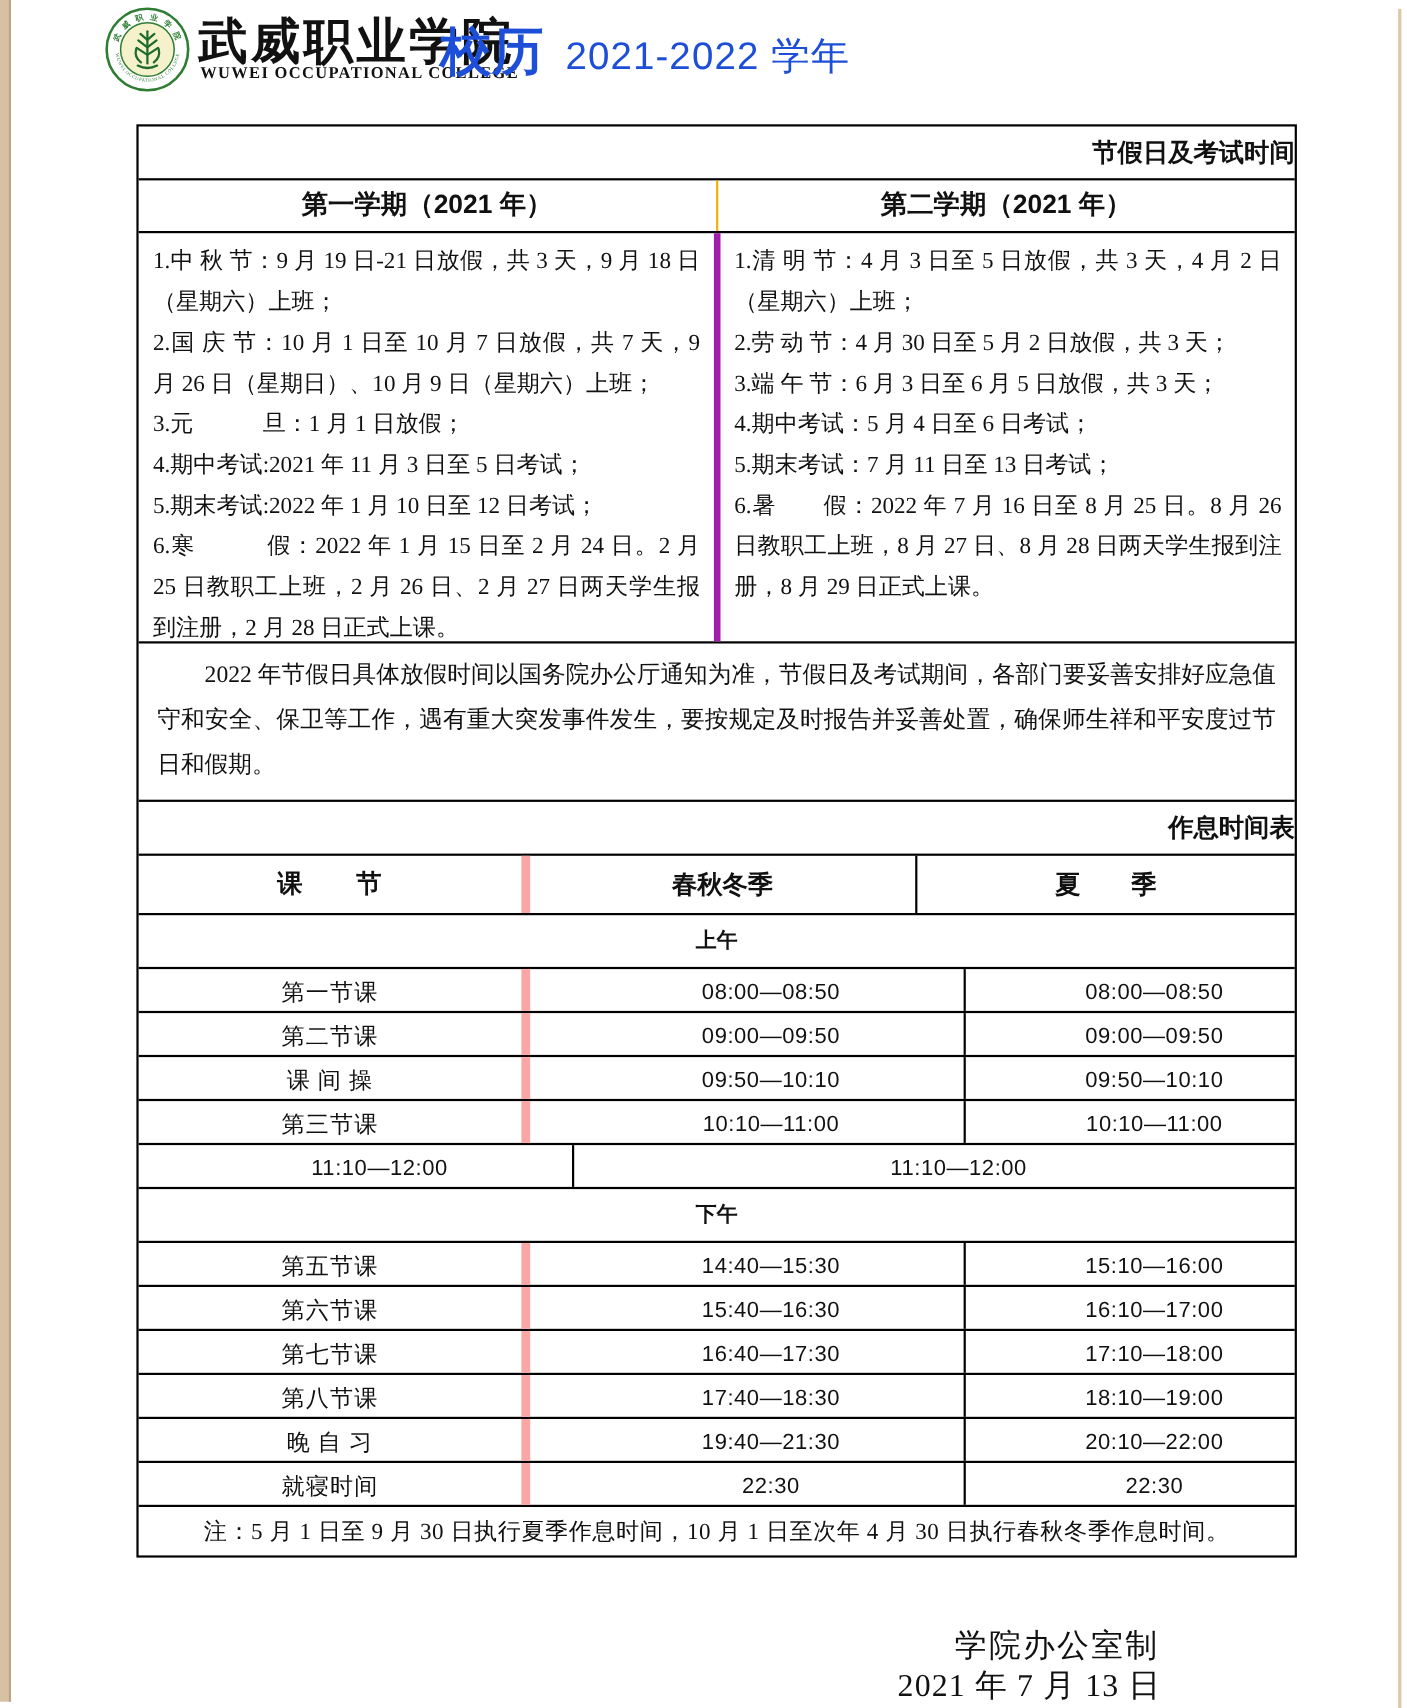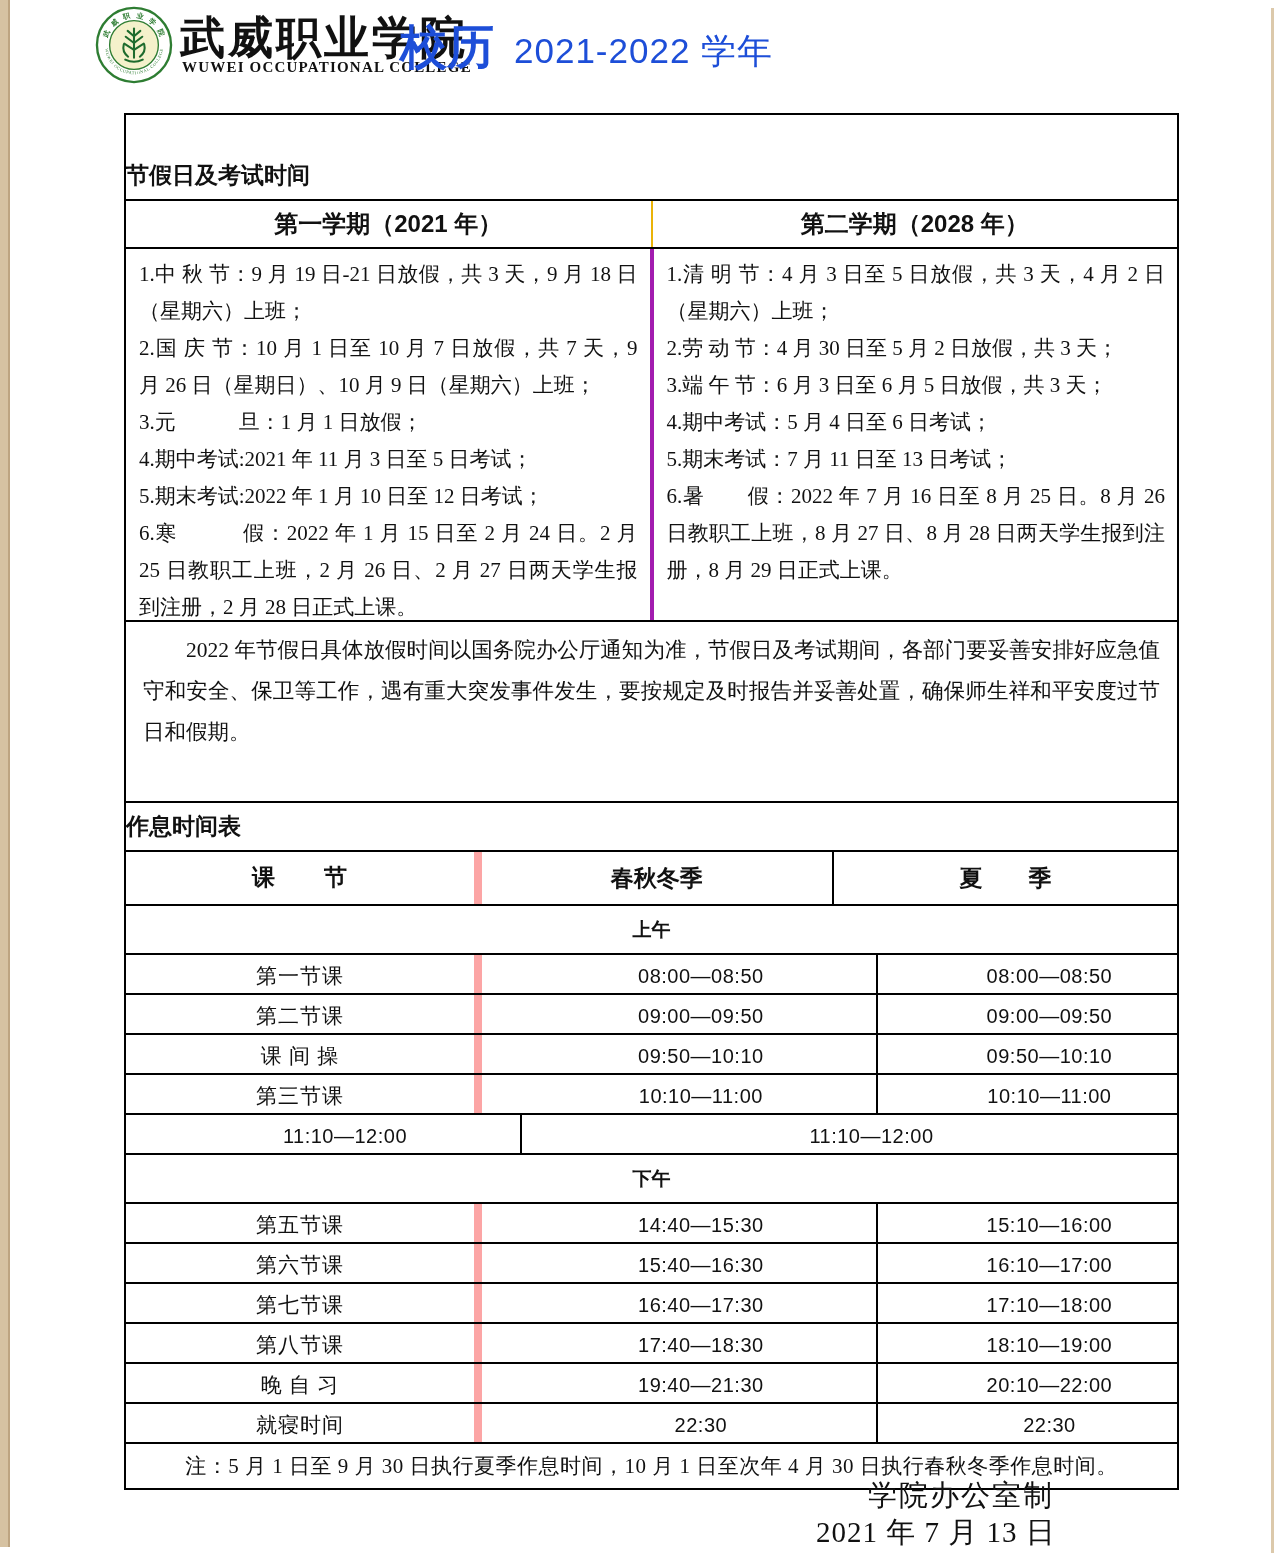--- a/index.html
+++ b/index.html
@@ -48,40 +48,39 @@
   
   .doc-table {
     position:absolute; left:124px; top:113px; width:1051px;
     border:2px solid #000;
     font-size:21px;
   }
   .row { border-top:2px solid #000; }
   .row:first-child { border-top:none; }
 
   .t-title {
-    height:47px; line-height:47px; text-align:left;
+    height:47px; line-height:47px; text-align:right;
     font-weight:bold; font-size:23px;
     font-family:"Liberation Sans","DejaVu Sans",sans-serif;
-    margin-top:37px;
   }
   .sem-heads { display:flex; }
   .sem-heads > div {
     flex:1; height:46px; line-height:46px; text-align:center;
     font-weight:bold; font-size:24px;
     font-family:"Liberation Sans","DejaVu Sans",sans-serif;
   }
   .sem-heads > div:first-child { border-right:2px solid #eab308; }
 
   .sem-body { display:flex; }
   .sem-body > div {
     flex:1; height:356px; padding:7px 12px 8px 13px;
     font-size:21px; line-height:37px;
     text-align:justify; overflow:hidden;
   }
-  .sem-body > div:first-child { border-right:4px solid #a21caf; }
+  .sem-body > div:first-child { border-right:6px solid #a21caf; }
   .sem-body p { margin:0; }
 
   .note1 {
     padding:8px 17px 11px 17px;
     font-size:21.5px; line-height:41px; text-align:justify;
   }
   .note1 p { margin:0; text-indent:2em; }
 
   .col-heads { display:flex; font-family:"Liberation Sans","DejaVu Sans",sans-serif; }
   .col-heads > div {
@@ -161,21 +160,21 @@
   <span class="title-cn">校历</span>
   <span class="title-year">2021-2022 学年</span>
 </div>
 
 <div class="doc-table">
 
   <div class="row t-title">节假日及考试时间</div>
 
   <div class="row sem-heads">
     <div>第一学期（2021 年）</div>
-    <div>第二学期（2028 年）</div>
+    <div>第二学期（2021 年）</div>
   </div>
 
   <div class="row sem-body">
     <div>
       <p>1.中 秋 节：9 月 19 日-21 日放假，共 3 天，9 月 18 日（星期六）上班；</p>
       <p>2.国 庆 节：10 月 1 日至 10 月 7 日放假，共 7 天，9 月 26 日（星期日）、10 月 9 日（星期六）上班；</p>
       <p>3.元　　　旦：1 月 1 日放假；</p>
       <p>4.期中考试:2021 年 11 月 3 日至 5 日考试；</p>
       <p>5.期末考试:2022 年 1 月 10 日至 12 日考试；</p>
       <p>6.寒　　　假：2022 年 1 月 15 日至 2 月 24 日。2 月 25 日教职工上班，2 月 26 日、2 月 27 日两天学生报到注册，2 月 28 日正式上课。</p>

